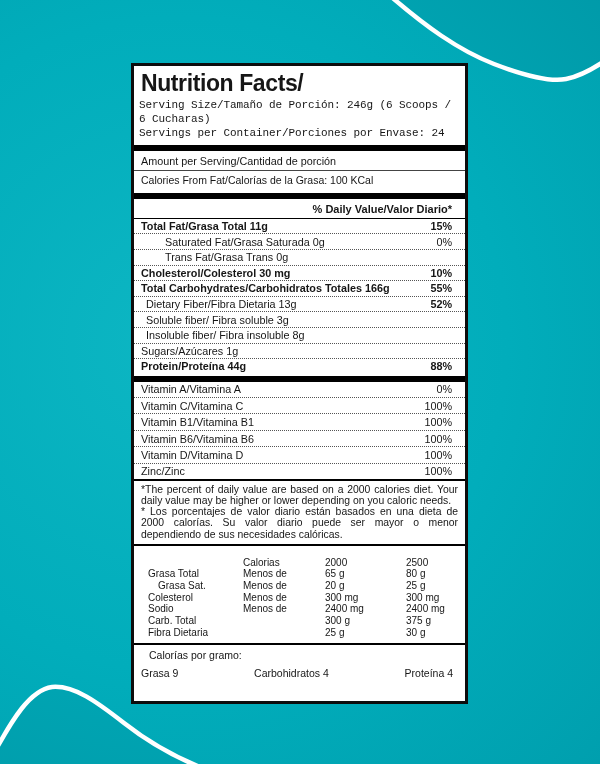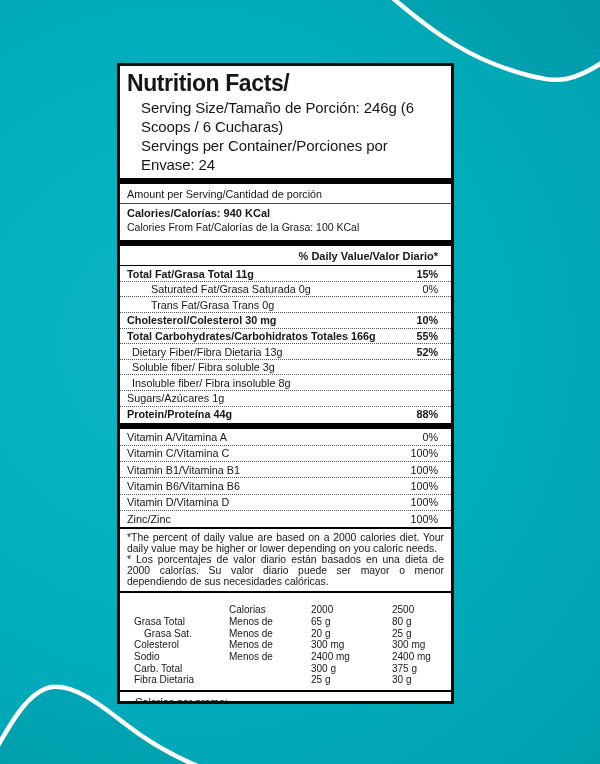--- a/index.html
+++ b/index.html
@@ -8,26 +8,26 @@
     font-family:"Liberation Sans", sans-serif;
     -webkit-font-smoothing:antialiased;
   }
   .stage {
     position:relative; width:600px; height:764px;
     background: radial-gradient(ellipse at 30% 45%, #0db6c3 0%, #01adbb 55%, #009fae 100%);
   }
   .bg-curves { position:absolute; left:0; top:0; width:600px; height:764px; }
 
   .label {
-    position:absolute; left:117px; top:63px; width:337px; height:641px;
+    position:absolute; left:131px; top:63px; width:337px; height:641px;
     background:#ffffff; border:3px solid #0d0d0d; box-sizing:border-box;
     color:#161616; overflow:hidden;
   }
   .title { padding:5px 7px 1px; font-weight:bold; font-size:23px; line-height:1.06; letter-spacing:-0.4px; }
-  .serving { padding:0 21px; font-size:15px; line-height:1.25; letter-spacing:-0.1px; }
+  .serving { padding:0 5px; font-size:11px; line-height:1.25; letter-spacing:-0.1px;font-family:Liberation Mono, monospace; }
   .serving.first { margin-top:3px; }
   .bar { height:6px; background:#000; margin-top:4px; }
   .bar.tight { margin-top:2px; }
   .amount { font-weight:normal; font-size:10.8px; padding:4px 7px 3px; border-bottom:1px solid #444; }
   .calblock { padding:3px 7px 4px; }
   .cal1 { font-weight:bold; font-size:11px; line-height:1.25; }
   .cal2 { font-size:10.5px; line-height:1.25; }
   .dvheader { font-weight:bold; font-size:11px; text-align:right; padding:4px 13px 3px 1px; border-bottom:1px solid #000; }
 
   .nrow { display:flex; justify-content:space-between; align-items:center; height:14.6px; font-size:10.8px; padding:0 13px 0 7px; }
@@ -69,21 +69,20 @@
     </div>
 
     <div class="serving first">Serving Size/Tamaño de Porción: 246g (6 Scoops / 6 Cucharas)</div>
     <div class="serving">Servings per Container/Porciones por Envase: 24</div>
 
     <div class="bar"></div>
 
     <div class="amount">Amount per Serving/Cantidad de porción</div>
 
     <div class="calblock">
-      <div class="cal1">Calories/Calorías: 940 KCal</div>
       <div class="cal2">Calories From Fat/Calorías de la Grasa: 100 KCal</div>
     </div>
 
     <div class="bar tight"></div>
 
     <div class="dvheader">% Daily Value/Valor Diario*</div>
 
     <div class="rows">
       <div class="nrow">
         <span class="lbl bold">Total Fat/Grasa Total 11g</span>

